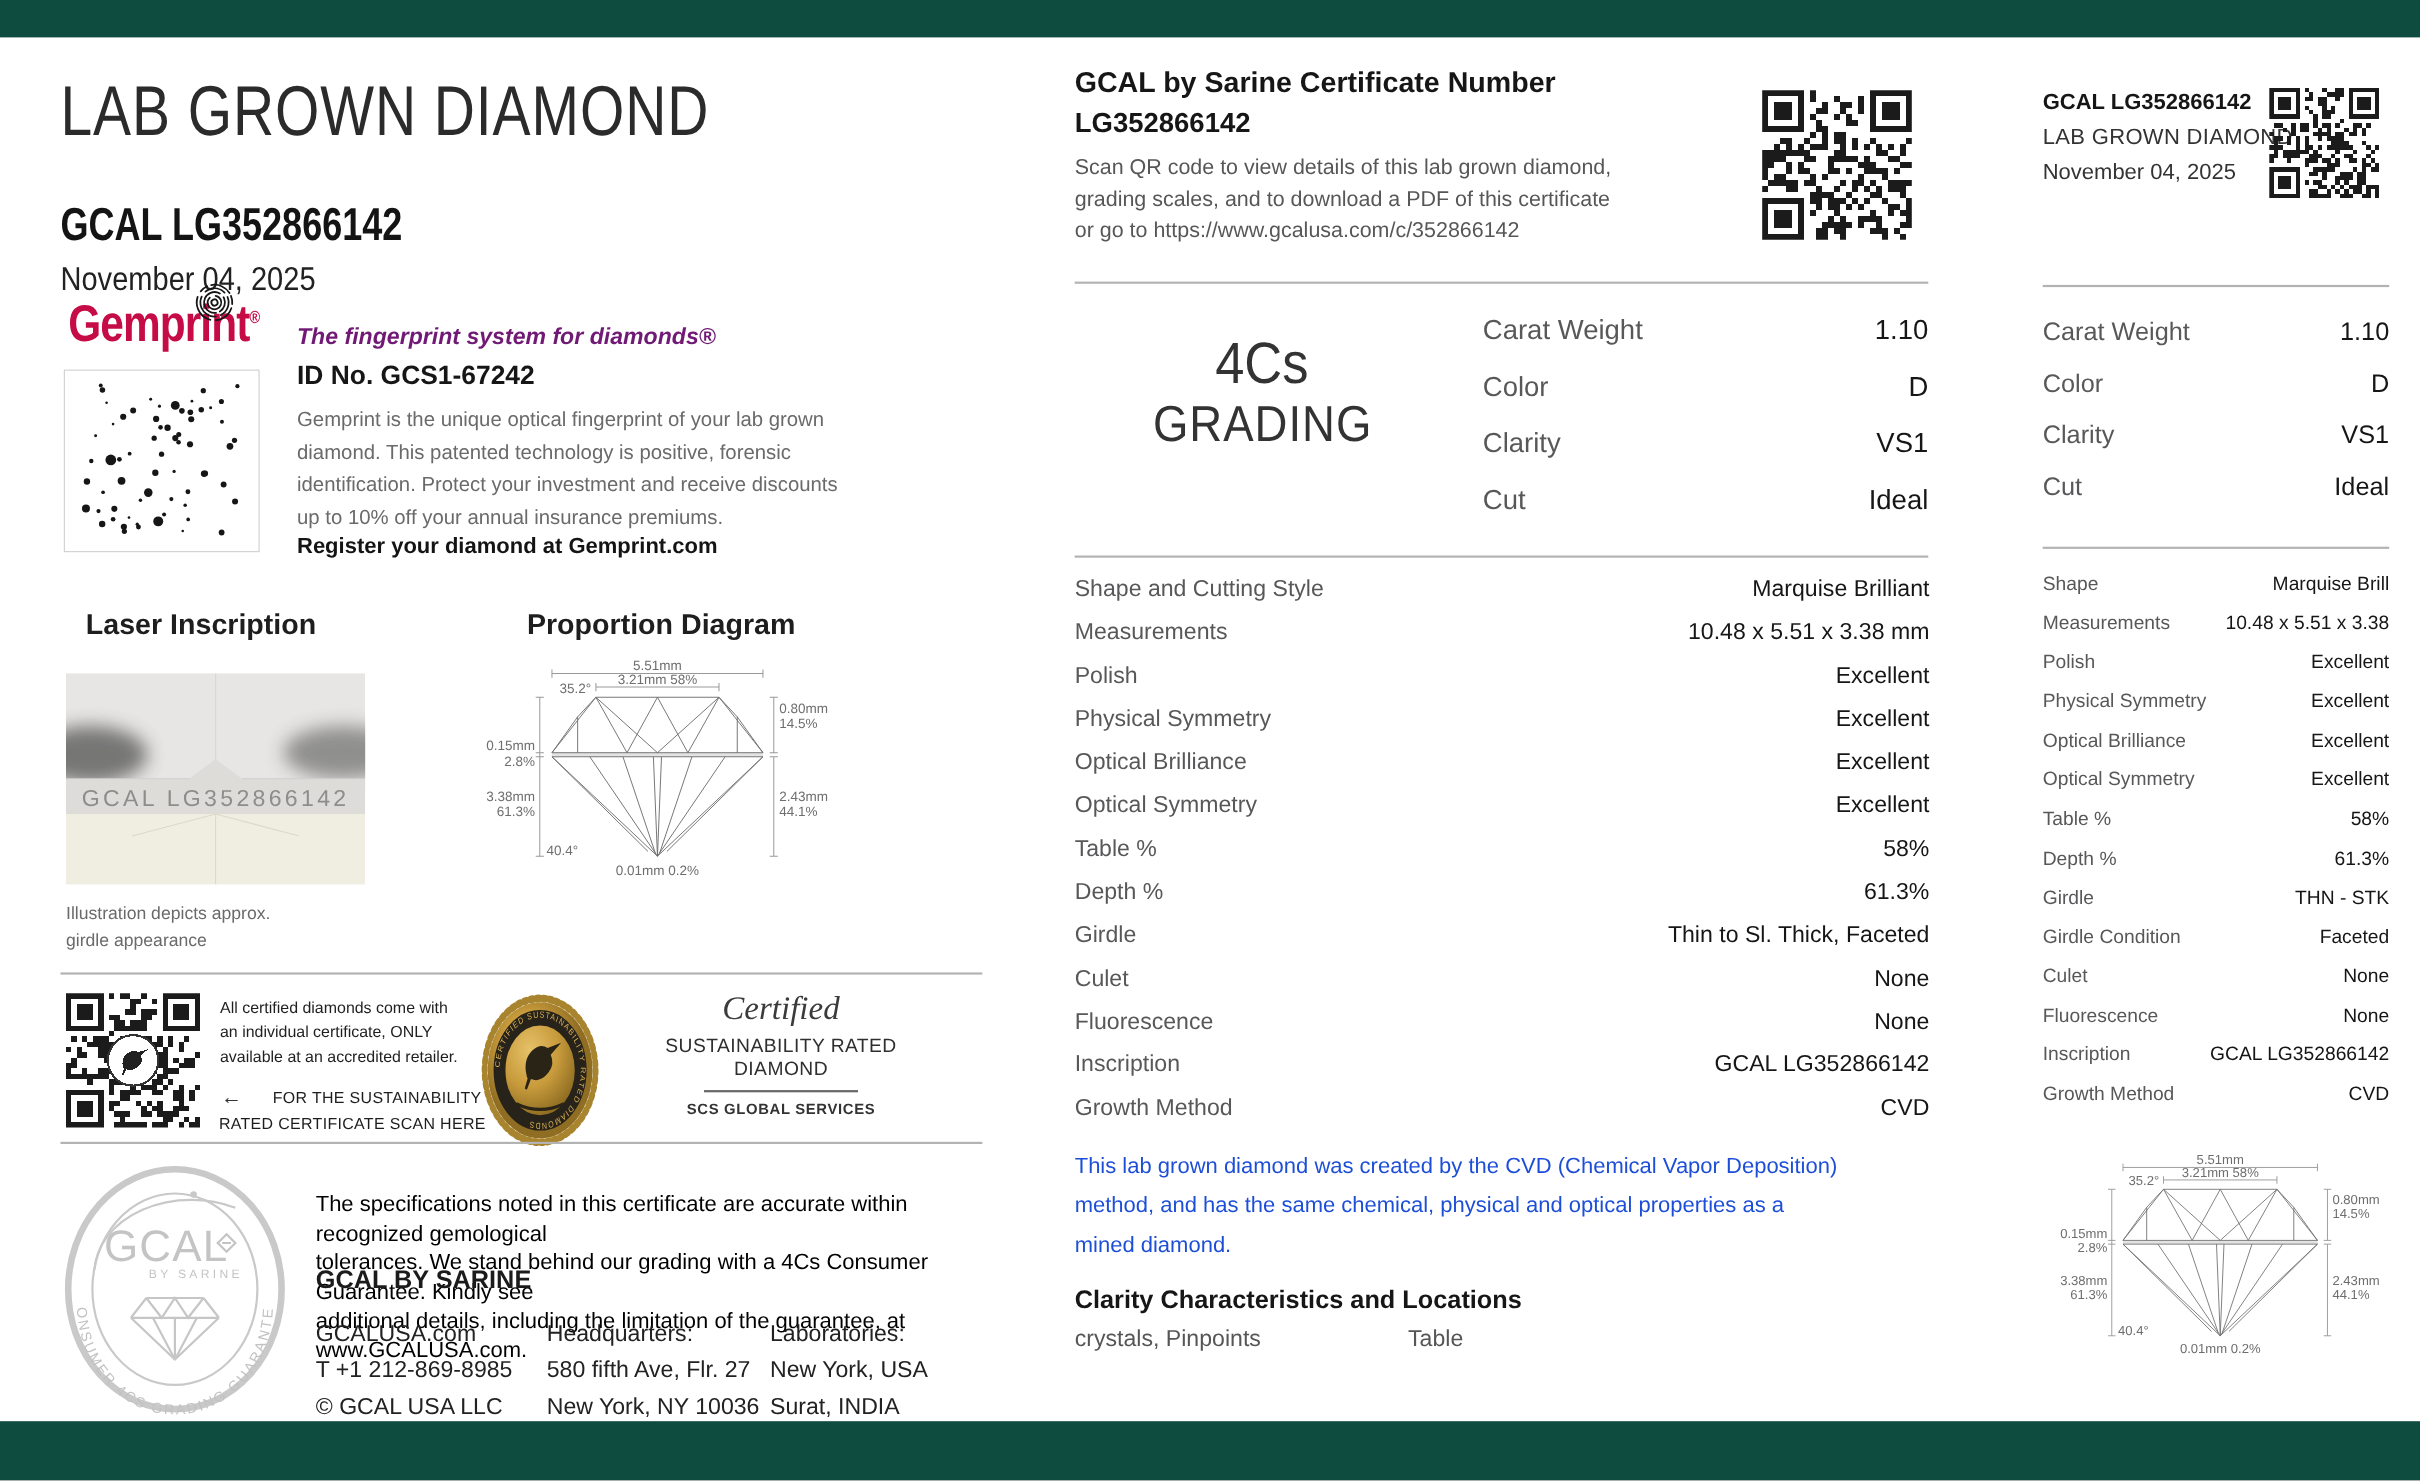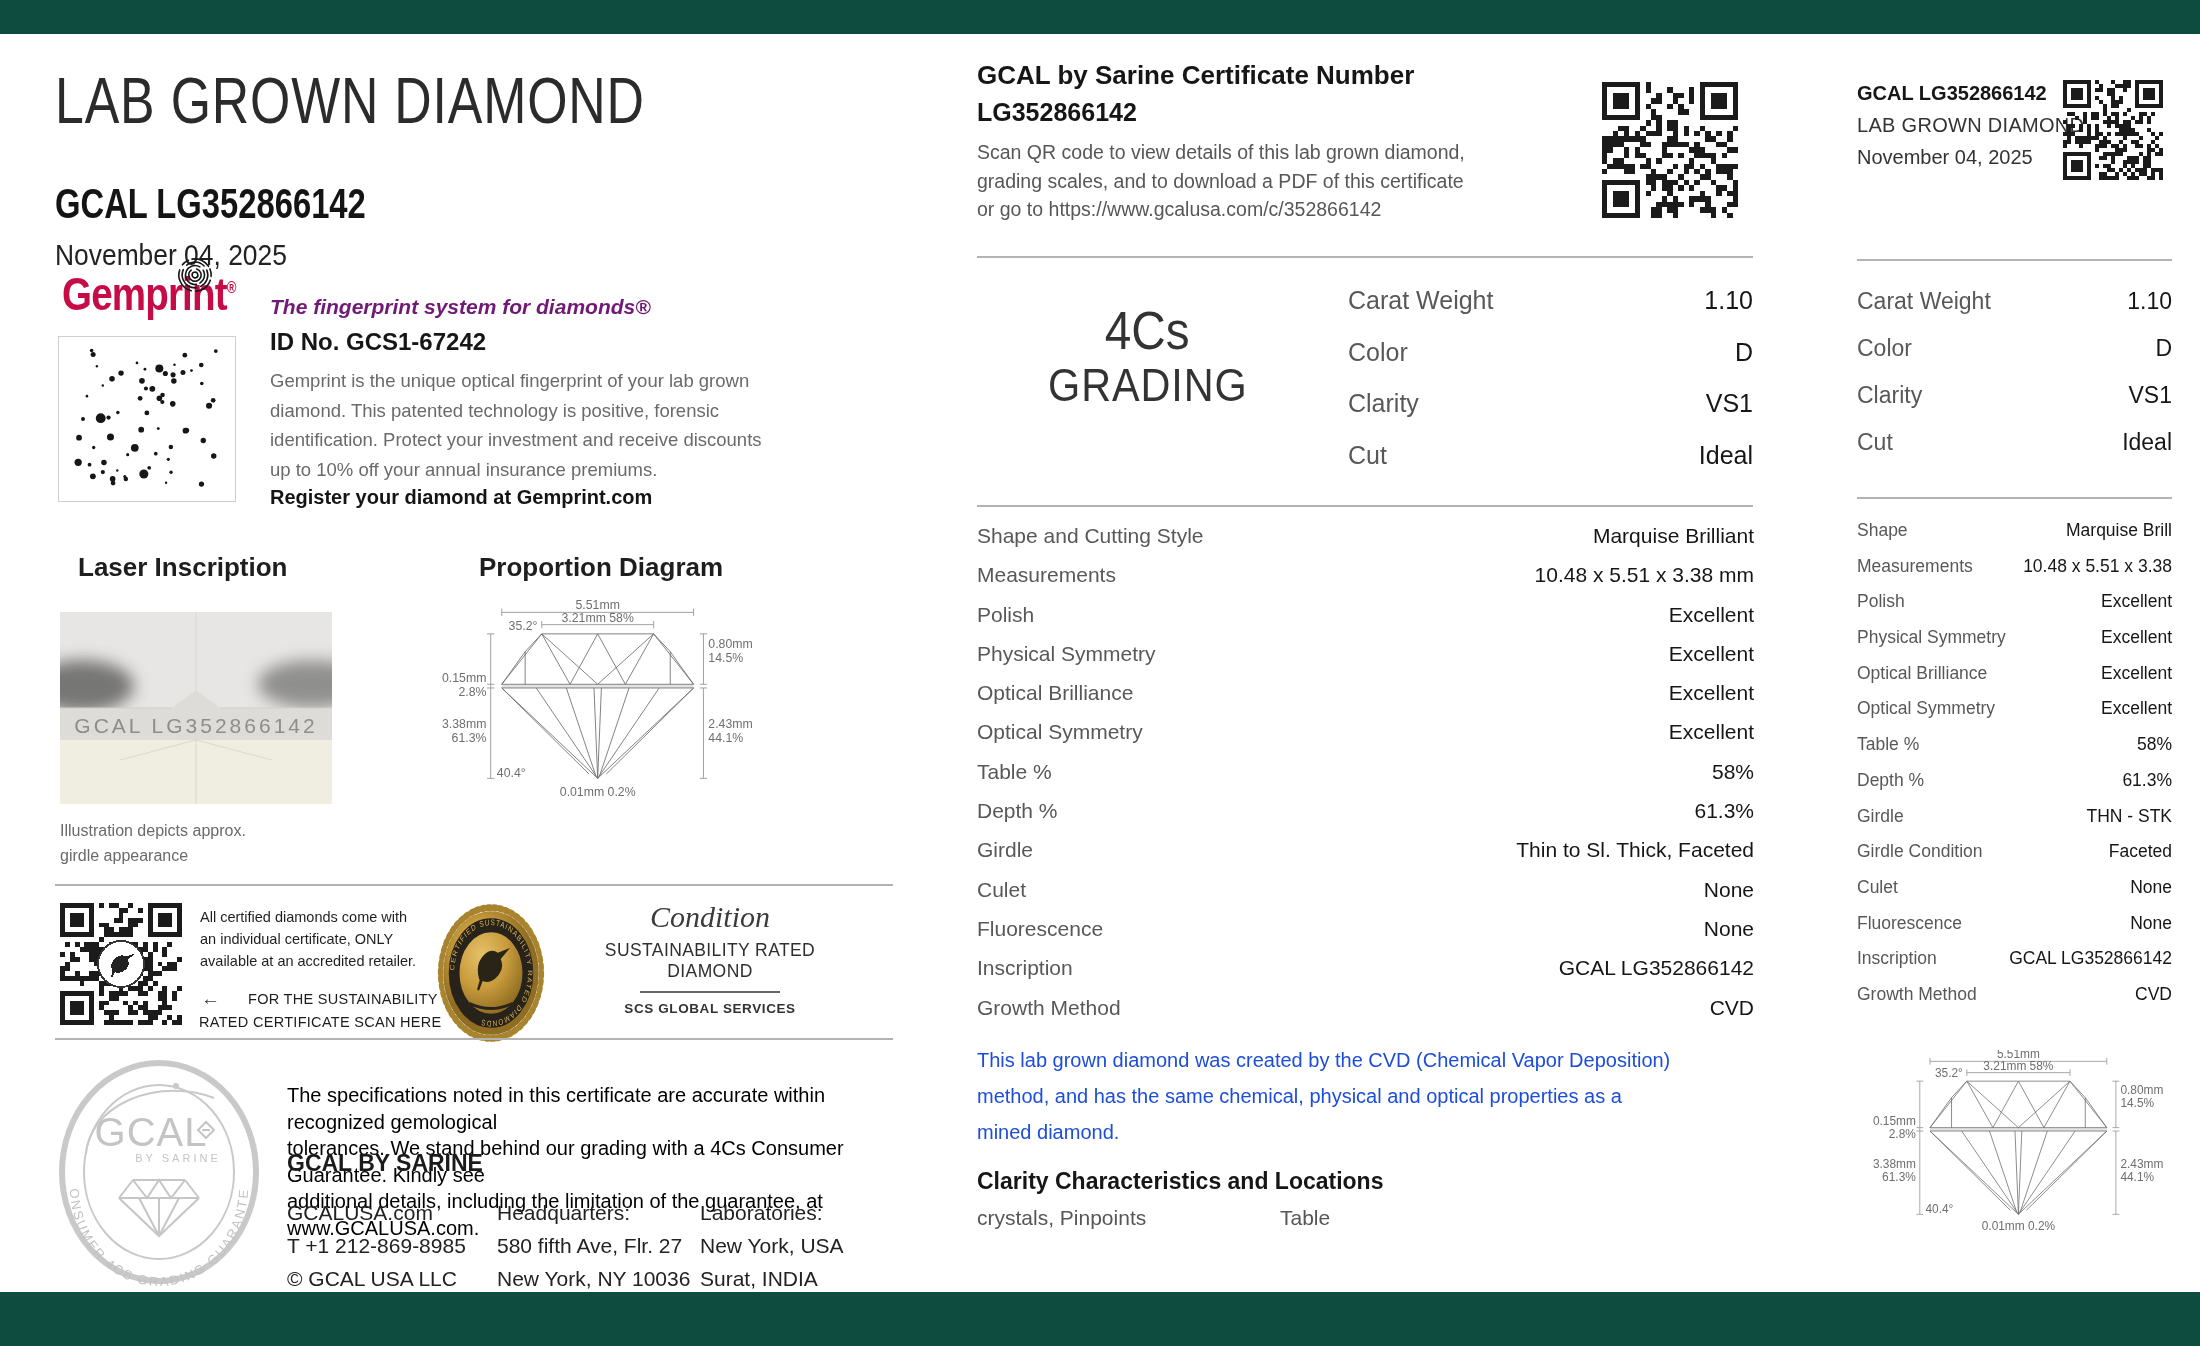--- a/index.html
+++ b/index.html
@@ -447,21 +447,21 @@
     <circle cx="60" cy="60" r="41" fill="none" stroke="#27221a" stroke-width="12"></circle>
     <path id="sealrp" d="M60,60 m-41,0 a41,41 0 1,1 82,0 a41,41 0 1,1 -82,0" fill="none"></path>
     <text font-size="7" fill="#d9b254" letter-spacing="1.1"><textPath href="#sealrp" startOffset="2">CERTIFIED SUSTAINABILITY RATED DIAMONDS</textPath></text>
     <g transform="translate(34,28) scale(1.05)" fill="#2a2417">
         <use href="#birdp"></use>
       </g>
     <path d="M36,86 q24,9 48,0" stroke="#2a2417" stroke-width="2.5" fill="none"></path>
   </svg>
 
   <div class="abs" id="certblock">
-    <div id="certw">Condition</div>
+    <div id="certw">Certified</div>
     <div id="rated">SUSTAINABILITY RATED DIAMOND</div>
     <div id="certline"></div>
     <div id="scs">SCS GLOBAL SERVICES</div>
   </div>
 
   <div class="hr" style="left:55px;top:1038px;width:838px"></div>
 
   <svg class="abs" style="left:56px;top:1058px" width="206" height="228" viewBox="0 0 206 228">
     <g fill="none" stroke="#c9c9c9">
       <ellipse cx="103" cy="114" rx="97" ry="109" stroke-width="6"></ellipse>

